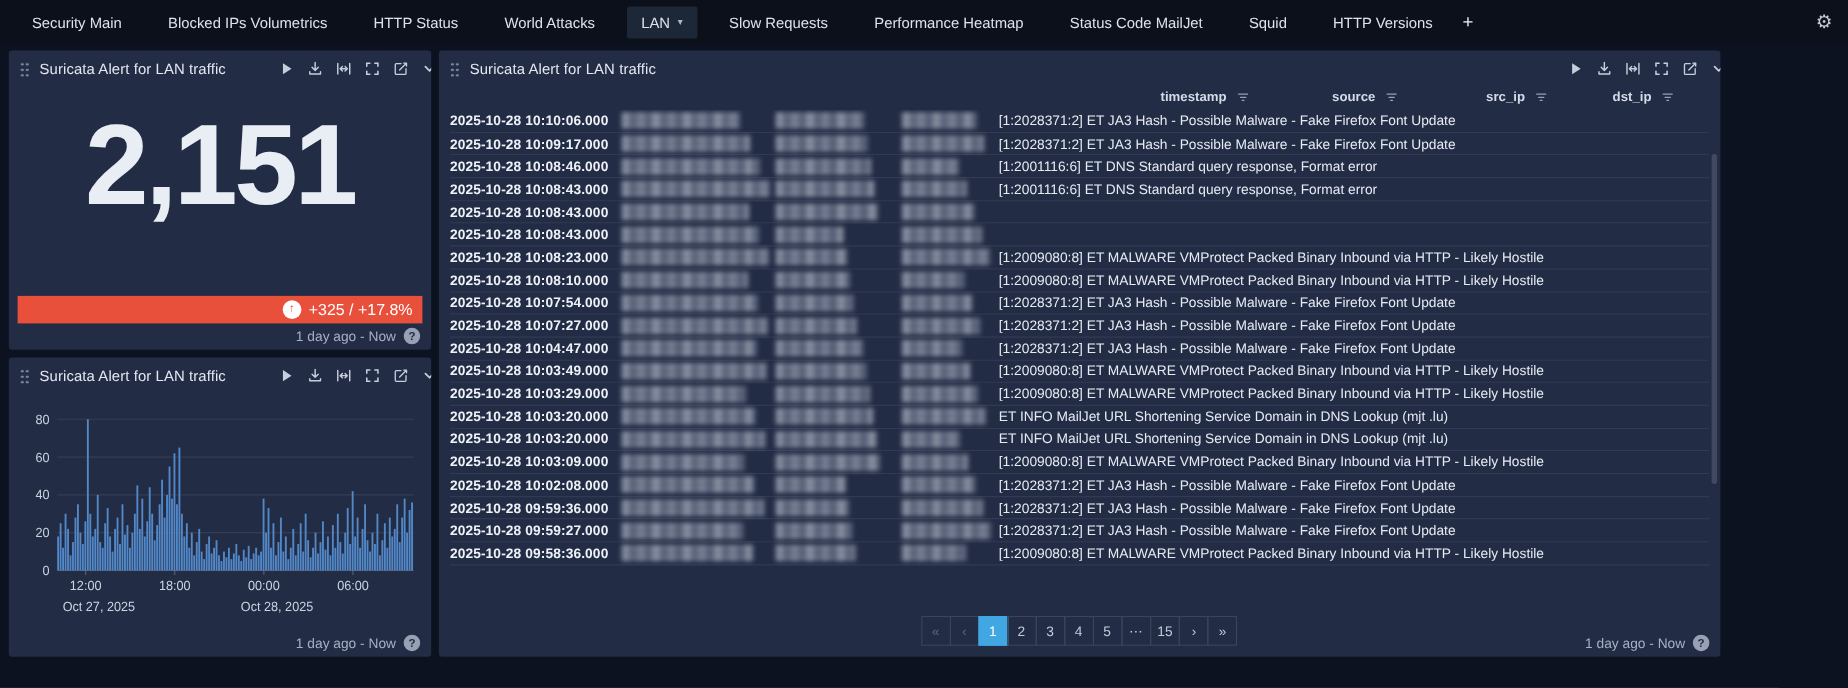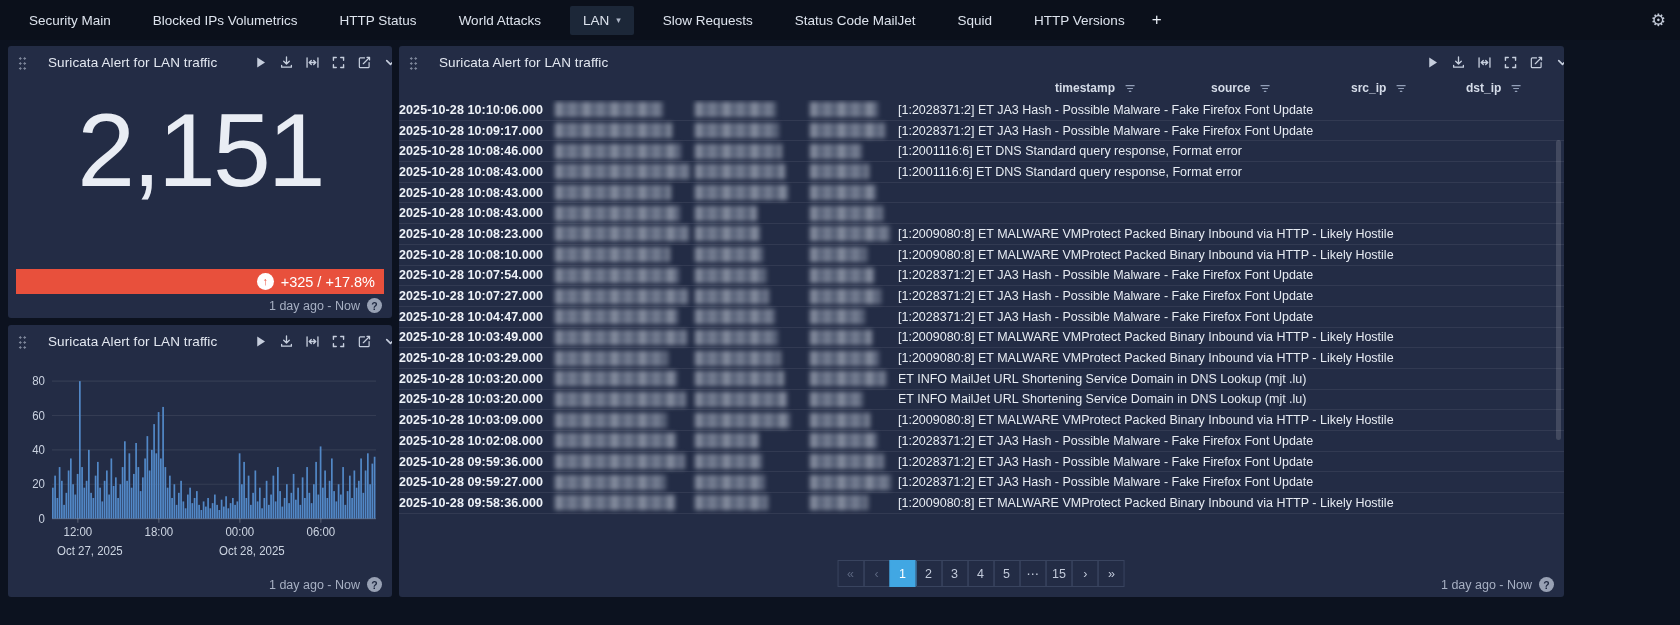--- a/index.html
+++ b/index.html
@@ -22,35 +22,35 @@
   .tab .caret{ font-size:9px; color:#aeb7c8; }
   .add-tab{ font-size:17px; color:#e8ecf4; padding:4px 12px; cursor:pointer; }
   .gear{ margin-left:auto; font-size:17px; color:#c3cad8; cursor:pointer; font-family:"DejaVu Sans",sans-serif; }
   
   .content{ display:flex; gap:7px; padding:6px 8px; align-items:flex-start; }
   .left-col{ width:384px; flex:none; display:flex; flex-direction:column; gap:7px; }
   .panel{ background:#232c45; border-radius:3px; position:relative; overflow:hidden; }
   .panel-stat,.panel-chart{ height:272px; }
   .panel-table{ width:1165px; flex:none; height:551px; }
   
-  .panel-header{ display:flex; align-items:center; gap:21px; padding:9px 0 6px 10px; }
+  .panel-header{ display:flex; align-items:center; gap:9px; padding:9px 0 6px 10px; }
   .drag-handle{
     width:9px; height:14px; flex:none; cursor:grab;
     background-image:radial-gradient(circle,#7e879b 1.1px,transparent 1.3px);
     background-size:4.5px 5px;
   }
   .panel-title{ font-size:13.5px; color:#e3e8f1; letter-spacing:.1px; }
   .panel-icons{ margin-left:auto; display:flex; align-items:center; gap:11px; color:#c6cedd; }
   .panel-icons .icon{ width:15px; height:15px; display:inline-flex; cursor:pointer; }
   .panel-icons .icon svg{ width:100%; height:100%; }
   .panel-icons .icon:last-child{ margin-right:-6px; }
   
   .stat-value{
     text-align:center; font-size:104px; line-height:1; letter-spacing:-3px;
-    color:#e9edf4; margin-top:22px; font-weight:400;
+    color:#e9edf4; margin-top:22px; font-weight:700;
   }
   .delta-bar{
     position:absolute; left:8px; right:8px; bottom:24px; height:25px;
     display:flex; align-items:center; justify-content:flex-end; gap:7px;
     padding-right:9px; color:#fff; font-size:14.5px;
   }
   .delta-circle{
     width:17px; height:17px; border-radius:50%; background:#fff;
     display:inline-flex; align-items:center; justify-content:center;
     font-size:11px; font-weight:bold; line-height:1;
@@ -73,21 +73,21 @@
     font-size:12px; font-weight:bold; color:#d5dce8;justify-content:flex-end;
   }
   .th{ display:flex; align-items:center; gap:9px; cursor:pointer; }
   .th .filter{ width:13px; height:13px; color:#93a0b9; display:inline-flex; }
   .th .filter svg{ width:100%; height:100%; }
   .col-timestamp{ width:156px; flex:none; }
   .col-source{ width:140px; flex:none; }
   .col-srcip{ width:115px; flex:none; }
   .col-dstip{ width:88px; flex:none; }
   .col-message{ flex:1; min-width:0; }
-  .table-body{ margin:0 0; height:423px; overflow:hidden; }
+  .table-body{ margin:0 10px; height:423px; overflow:hidden; }
   .trow{
     display:flex; align-items:center; height:20.7px;
     border-bottom:1px solid rgba(255,255,255,0.07); font-size:12.5px;
   }
   .cell-timestamp{ width:156px; flex:none; font-weight:bold; color:#eef2f8; letter-spacing:.1px; }
   .cell-source{ width:140px; flex:none; }
   .cell-srcip{ width:115px; flex:none; }
   .cell-dstip{ width:88px; flex:none; }
   .cell-message{ flex:1; min-width:0; color:#e6ebf2; white-space:nowrap; overflow:hidden; }
   .redact{
@@ -131,20 +131,23 @@
       </div>
       <div class="tab">
         <span>World Attacks</span>
       </div>
       <div class="tab active">
         <span>LAN</span>
         <span class="caret">▾</span>
       </div>
       <div class="tab">
         <span>Slow Requests</span>
+      </div>
+      <div class="tab">
+        <span>Performance Heatmap</span>
       </div>
       <div class="tab">
         <span>Status Code MailJet</span>
       </div>
       <div class="tab">
         <span>Squid</span>
       </div>
       <div class="tab">
         <span>HTTP Versions</span>
       </div>

